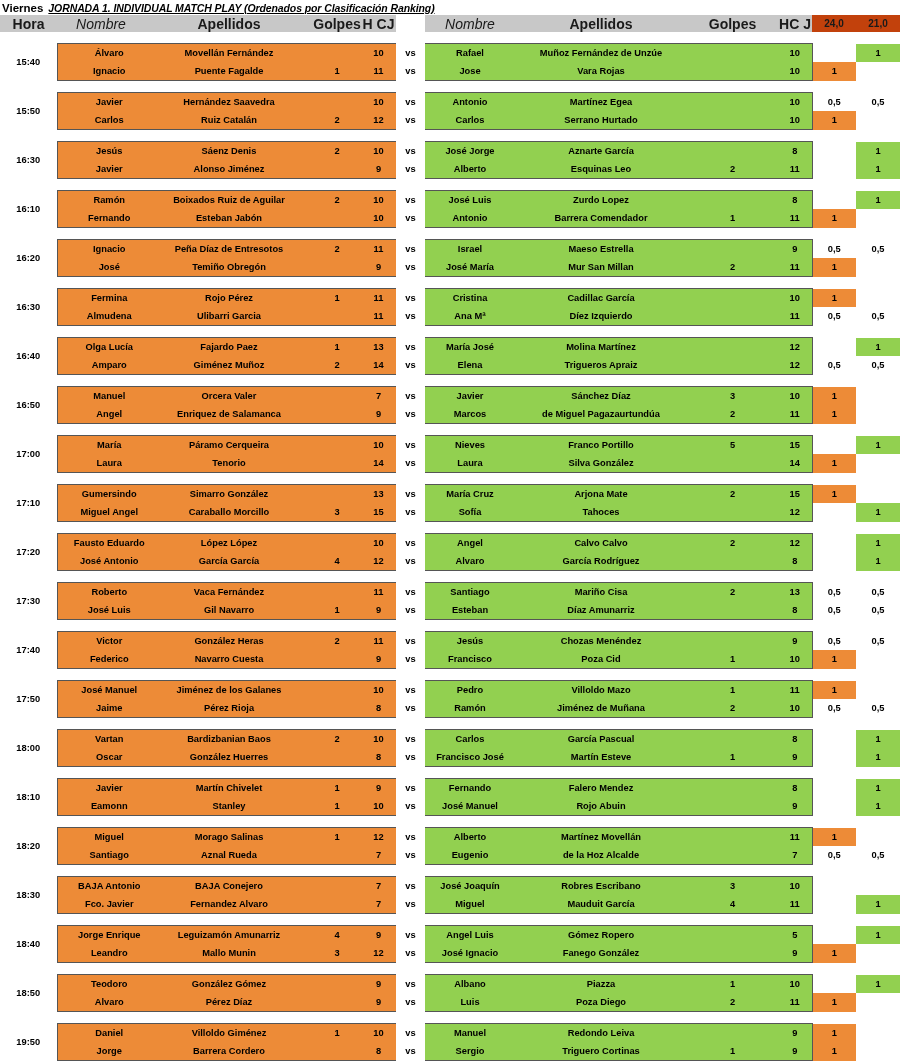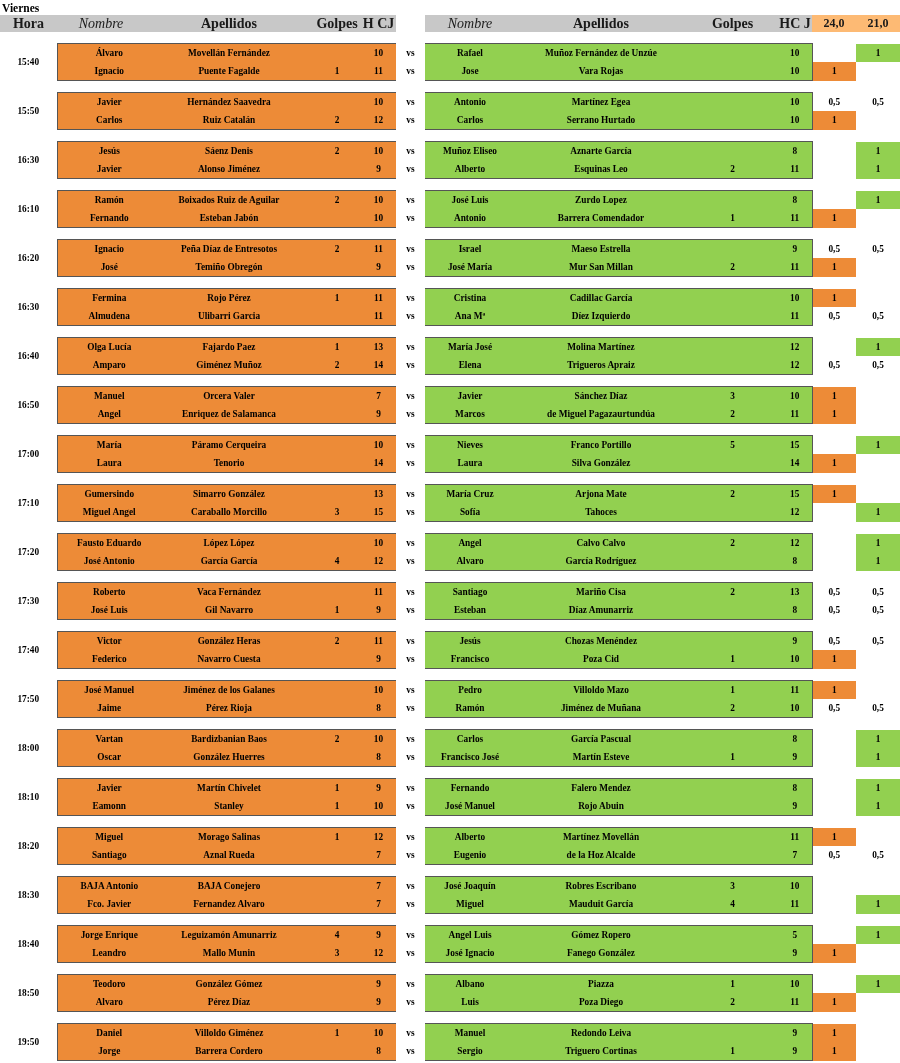--- a/index.html
+++ b/index.html
@@ -12,21 +12,20 @@
     height: 1063px;
     font-family: "Liberation Sans", sans-serif;
     color: #000000;
     overflow: hidden;
   }
 
   #sheet {
     position: relative;
     width: 900px;
     height: 890px;
-    font-family: Liberation Serif, serif;
   }
 
   
   .title-row {
     height: 15px;
     display: flex;
     align-items: center;
     padding-left: 2px;
     white-space: nowrap;
   }
@@ -77,21 +76,21 @@
   
   tr.head td {
     height: 17px;
     background: #c8c8c8;
     font-size: 14px;
     font-weight: bold;
     color: #1a1a1a;
   }
   tr.head td.blank-vs { background: #ffffff; }
   tr.head td.italic   { font-style: italic; font-weight: normal; }
-  tr.head td.score-hd { font-size: 12px; font-weight: bold; background: #fdba74; }
+  tr.head td.score-hd { font-size: 10px; font-weight: bold; background: #c2410c; }
 
   
   tr.gap td { height: 11px; background: #ffffff; border: none; }
 
   
   tr.m td { height: 18px; }
 
   td.hora {
     background: #ffffff;
     font-size: 9.3px;
@@ -127,20 +126,21 @@
   td.sc.win-g { background: #92d050; }
   td.sc.empty { background: #ffffff; }
 </style>
 </head>
 <body>
 
 <div id="sheet">
 
   <div class="title-row">
     <span class="title-day">Viernes</span>
+    <span class="title-main">JORNADA 1.   INDIVIDUAL MATCH PLAY (Ordenados por Clasificación Ranking)</span>
   </div>
 
   <table class="grid">
     <colgroup>
       <col class="c-hora">
         <col class="c-nom1">
         <col class="c-ape1">
         <col class="c-gol1">
         <col class="c-hcj1">
       <col class="c-vs">
@@ -229,21 +229,21 @@
         <tr class="gap">
           <td colspan="12"></td>
         </tr>
         <tr class="m">
           <td class="hora" rowspan="2">16:30</td>
           <td class="o lft top">Jesús</td>
           <td class="o top">Sáenz Denis</td>
           <td class="o top">2</td>
           <td class="o top">10</td>
           <td class="vs">vs</td>
-          <td class="g top">Muñoz Eliseo</td>
+          <td class="g top">José Jorge</td>
           <td class="g top">Aznarte García</td>
           <td class="g top"></td>
           <td class="g rgt top">8</td>
           <td class="sc empty"></td>
           <td class="sc win-g">1</td>
         </tr>
         <tr class="m">
           <td class="o lft bot">Javier</td>
           <td class="o bot">Alonso Jiménez</td>
           <td class="o bot"></td>

